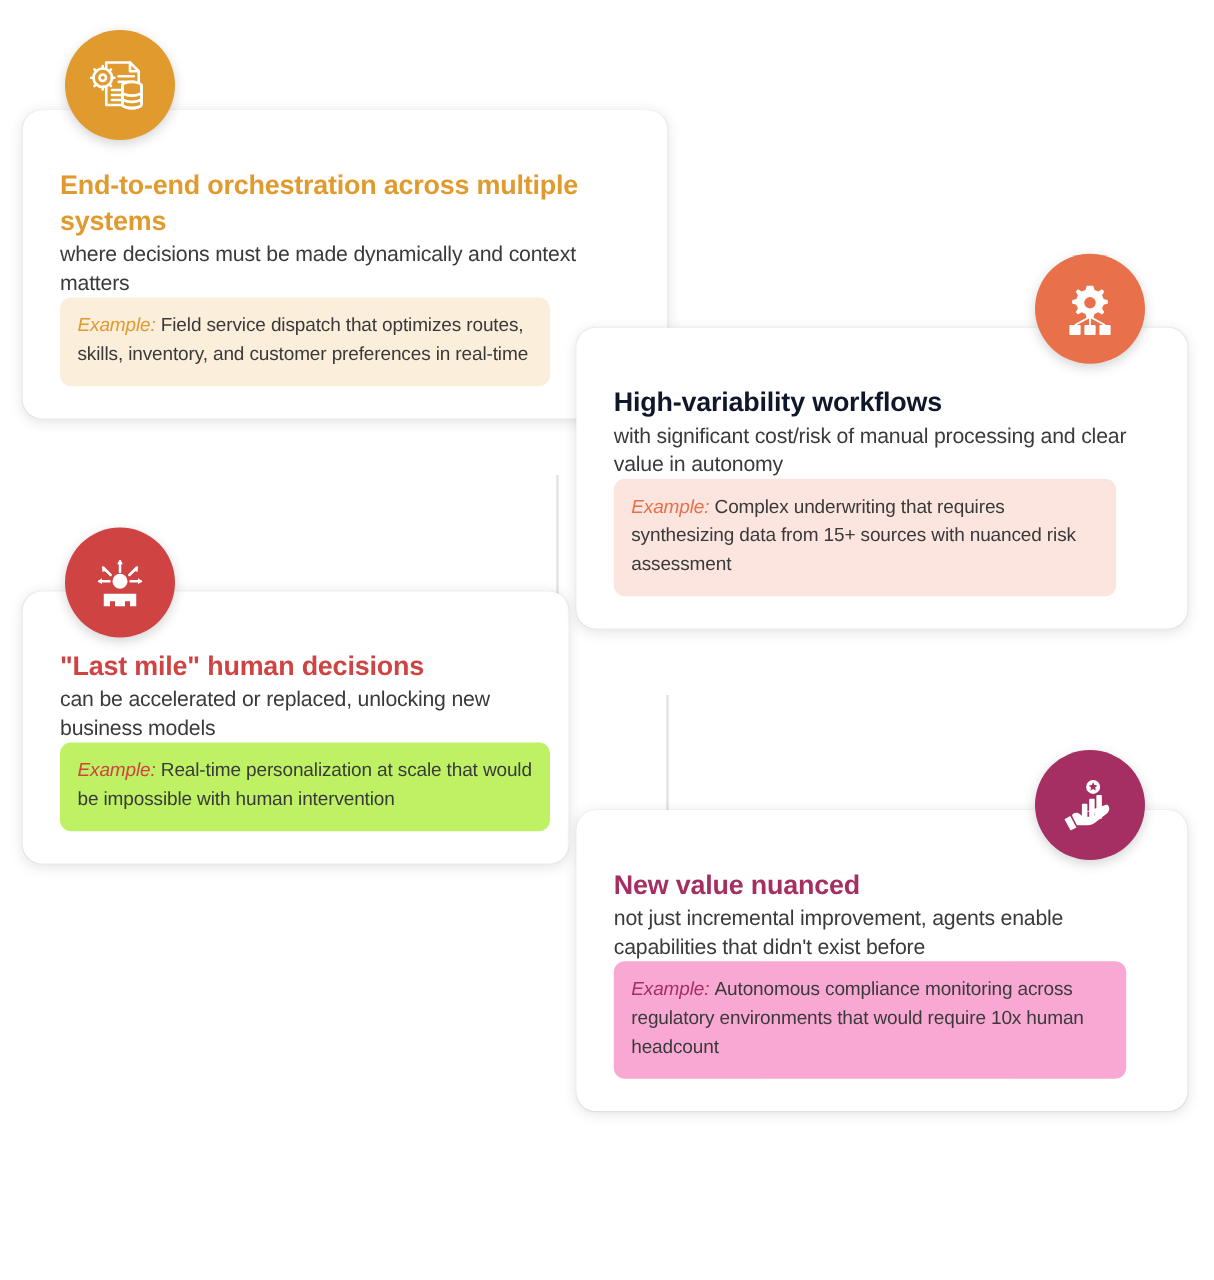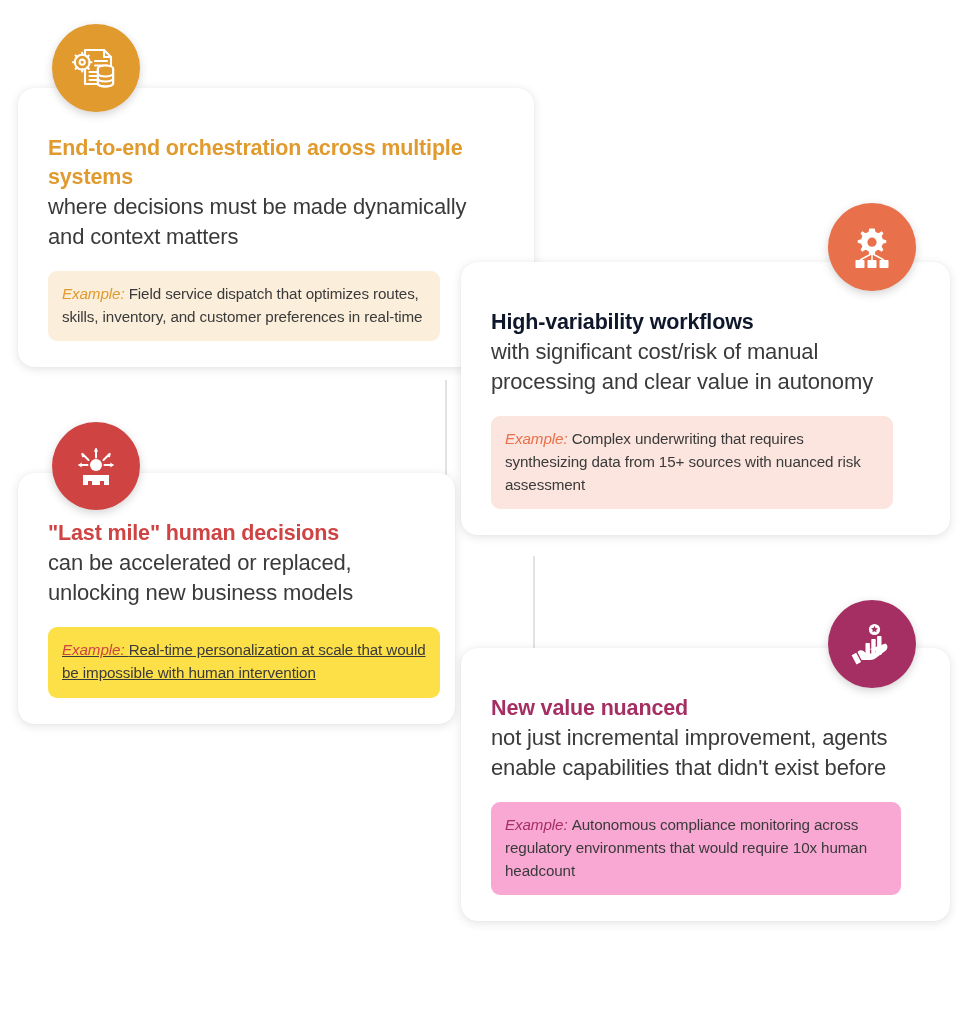--- a/index.html
+++ b/index.html
@@ -41,29 +41,28 @@
   }
 
   .card-heading {
     font-size: 21.5px;
     font-weight: 700;
     line-height: 1.34;
     letter-spacing: -0.15px;
   }
 
   .card-body {
-    font-size: 22px;
+    font-size: 17px;
     font-weight: 400;
     color: #3a3a3a;
     line-height: 1.37;
     letter-spacing: -0.15px;
   }
 
   .example-box {
-    margin-top: 19px;
     border-radius: 9px;
     padding: 12px 14px 13px 14px;
     font-size: 15.2px;
     line-height: 1.5;
     color: #3a3a3a;
     letter-spacing: -0.1px;
   }
   .example-label {
     font-style: italic;
     font-weight: 400;
@@ -166,21 +165,21 @@
         <rect x="8.5" y="38" width="9" height="8" rx="0.8"></rect>
         <rect x="32.5" y="38" width="9" height="8" rx="0.8"></rect>
       </g>
     </svg>
   </div>
 
   <div class="card" id="card-3">
     <div class="card-inner">
       <div class="card-heading" style="color:#cf4343;">"Last mile" human decisions</div>
       <div class="card-body">can be accelerated or replaced, unlocking new business models</div>
-      <div class="example-box" style="background:#fde047; width:392px;text-decoration:underline;">
+      <div class="example-box" style="background:#bef264; width:392px;">
         <span class="example-label" style="color:#cf4343;">Example: </span>
         <span>Real-time personalization at scale that would be impossible with human intervention</span>
       </div>
     </div>
   </div>
   <div class="icon-badge" id="badge-3" style="background:#cf4343;">
     <svg viewBox="0 0 50 50">
       <g fill="#ffffff">
         <circle cx="25" cy="24" r="6"></circle>
         <path d="M12 34 h26 v10 h-5 v-4 h-4 v4 h-8 v-4 h-4 v4 h-5 z"></path>

